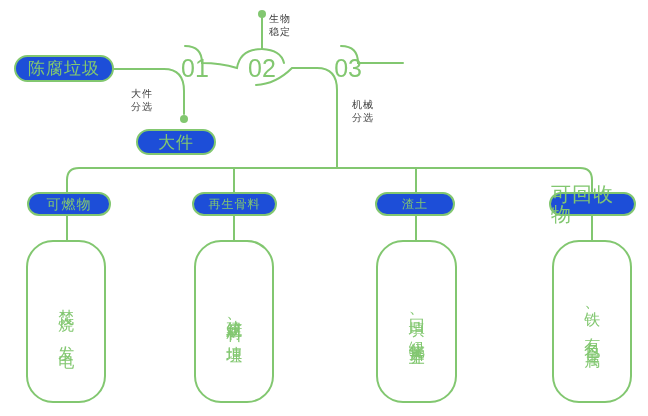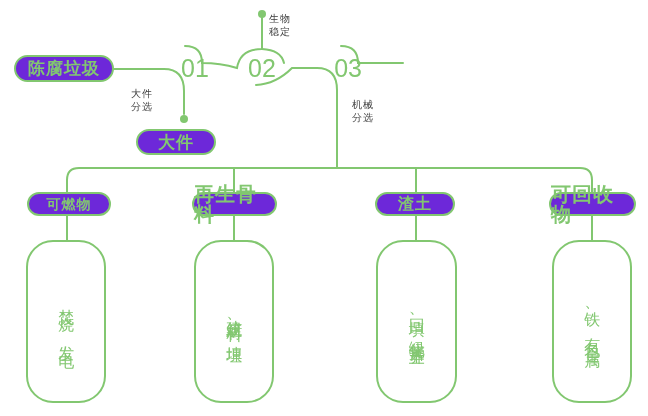--- a/index.html
+++ b/index.html
@@ -1,24 +1,24 @@
 <!DOCTYPE html>
 <html style="--green: #82C770; --dark-text: #3E3E3E;"><head>
 <meta charset="utf-8">
 <style>
   html,body{margin:0;padding:0;background:#ffffff;}
   body{font-family:"Liberation Sans","DejaVu Sans",sans-serif;}
   .stage{position:relative;width:648px;height:416px;background:#fff;overflow:hidden;}
   .stage svg{position:absolute;left:0;top:0;}
   .pill{
-    position:absolute;box-sizing:border-box;background:#6d28d9;
+    position:absolute;box-sizing:border-box;background:#1d4ed8;
     border:2px solid var(--green,#82C770);border-radius:999px;
     color:var(--green,#82C770);
     display:flex;align-items:center;justify-content:center;
-    letter-spacing:1px;line-height:1;font-weight:bold;
+    letter-spacing:1px;line-height:1;
   }
   .obox{
     position:absolute;box-sizing:border-box;background:#fff;
     border:2px solid var(--green,#82C770);border-radius:27px;
     color:var(--green,#82C770);
     display:flex;align-items:center;justify-content:center;
     top:240px;height:163px;font-size:16px;
   }
   .vtext{writing-mode:vertical-rl;text-orientation:upright;line-height:1.15;}
   .ls-lg{letter-spacing:7px;}
@@ -71,22 +71,22 @@
   <div class="plabel" style="left:131px;top:87px;">大件
 分选</div>
   <div class="plabel" style="left:269px;top:12px;">生物
 稳定</div>
   <div class="plabel" style="left:352px;top:98px;">机械
 分选</div>
 
   <div class="pill" style="left:136px;top:129px;width:80px;height:26px;font-size:17px;">大件</div>
 
   <div class="pill" style="left:27px;top:192px;width:84px;height:24px;font-size:14px;">可燃物</div>
-  <div class="pill" style="left:192px;top:192px;width:85px;height:24px;font-size:20px;">再生骨料</div>
-  <div class="pill" style="left:375px;top:192px;width:80px;height:24px;font-size:16px;">渣土</div>
+  <div class="pill" style="left:192px;top:192px;width:85px;height:24px;font-size:12px;">再生骨料</div>
+  <div class="pill" style="left:375px;top:192px;width:80px;height:24px;font-size:12px;">渣土</div>
   <div class="pill" style="left:549px;top:192px;width:87px;height:24px;font-size:20px;">可回收物</div>
 
   <div class="obox" style="left:26px;width:80px;">
     <div class="vtext ls-lg">焚烧、发电</div>
   </div>
   <div class="obox" style="left:194px;width:80px;">
     <div class="vtext ls-sm">建筑材料、填埋</div>
   </div>
   <div class="obox" style="left:376px;width:81px;">
     <div class="vtext ls-sm">回填、绿化营养土</div>

